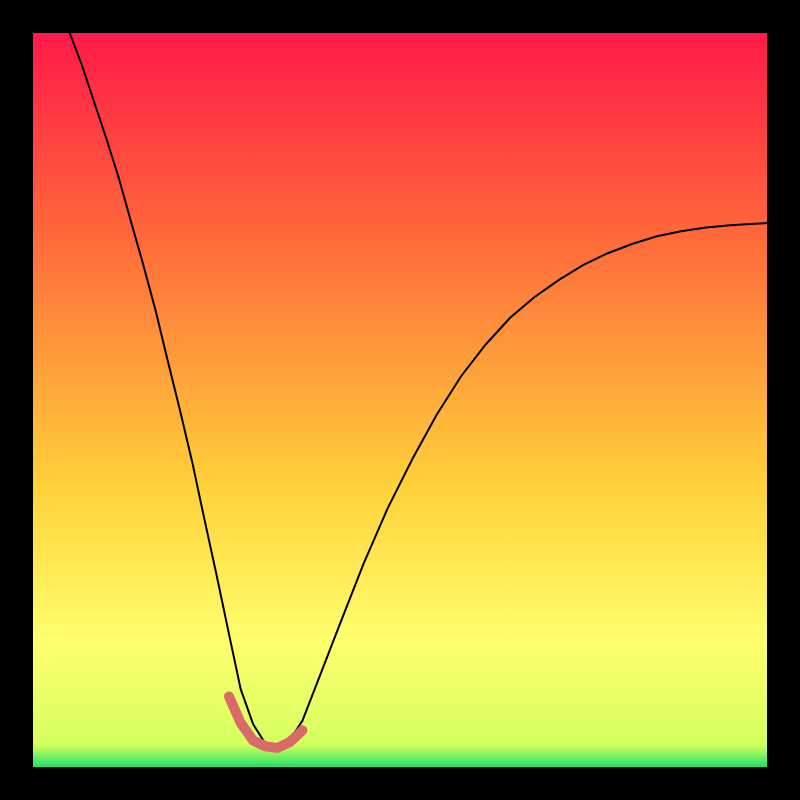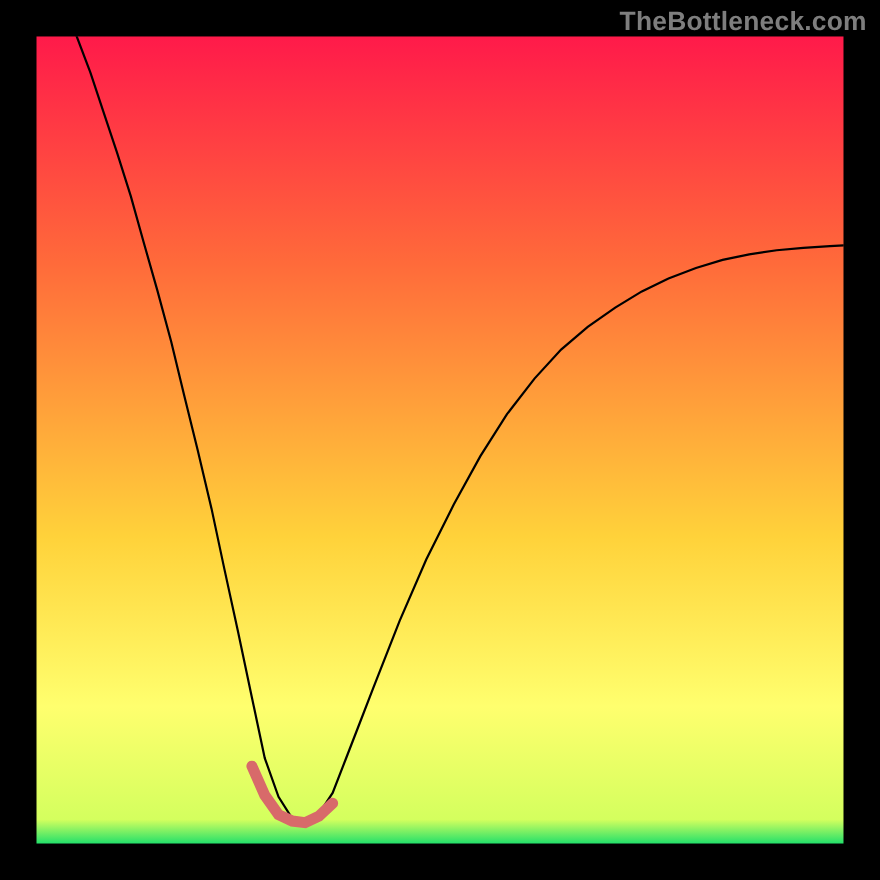--- a/index.html
+++ b/index.html
@@ -39,21 +39,20 @@
   .plot svg {
     display: block;
     width: 734px;
     height: 734px;
   }
 </style>
 </head>
 <body>
 
 <div class="frame">
-  <div class="watermark">TheBottleneck.com</div>
 
   <div class="plot">
     <svg viewBox="0 0 734 734" preserveAspectRatio="none">
       <defs>
         <linearGradient id="bg-grad" x1="0" y1="0" x2="0" y2="1">
           <stop id="g0" offset="0%" stop-color="#ff1a4a"></stop>
           <stop id="g1" offset="28%" stop-color="#ff6a3a"></stop>
           <stop id="g2" offset="62%" stop-color="#ffd23a"></stop>
           <stop id="g3" offset="83%" stop-color="#ffff6e"></stop>
           <stop id="g4" offset="97%" stop-color="#d4ff5e"></stop>

